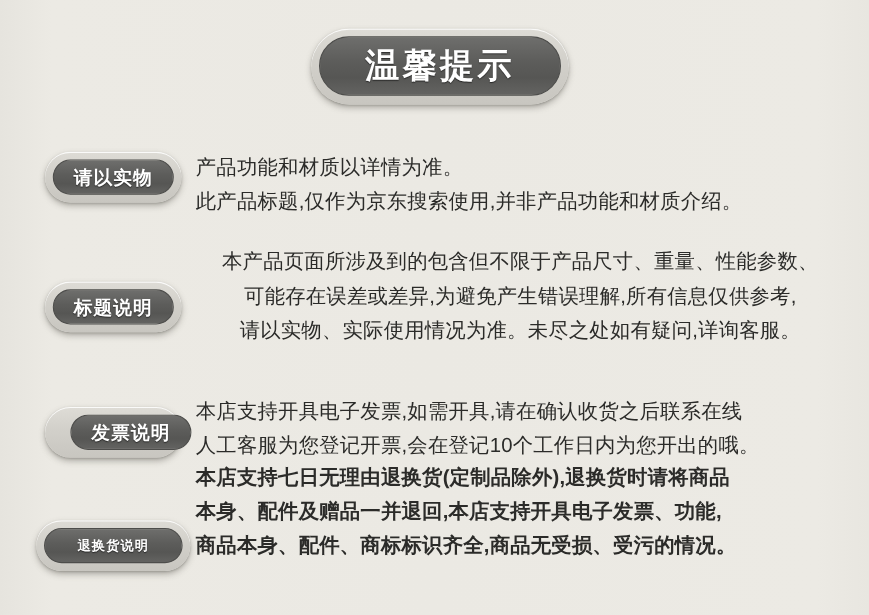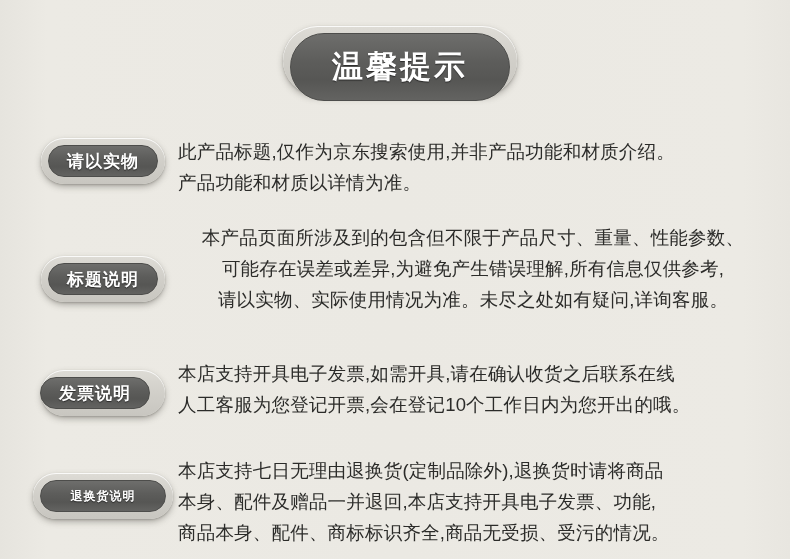--- a/index.html
+++ b/index.html
@@ -54,21 +54,21 @@
   #title-wrap {
     left: 283px;
     top: 26px;
     width: 234px;
     height: 69px;
   }
   #title-pill {
     left: 290px;
     top: 33px;
     width: 220px;
-    height: 68px;
+    height: 54px;
     font-size: 31px;
     font-weight: bold;
     letter-spacing: 3px;
   }
 
   
   .label-wrap {
     width: 124px;
     height: 46px;
   }
@@ -83,60 +83,60 @@
   .label-pill.wide { width: 126px; font-size: 12px; }
 
   
   #lbl-title-wrap   { left: 41px;  top: 138px; }
   #lbl-title-pill   { left: 48px;  top: 145px; }
 
   #lbl-data-wrap    { left: 41px;  top: 256px; }
   #lbl-data-pill    { left: 48px;  top: 263px; }
 
   #lbl-invoice-wrap { left: 41px;  top: 370px; }
-  #lbl-invoice-pill { left: 40px;  top: 377px; justify-content: center; }
+  #lbl-invoice-pill { left: 64px;  top: 377px; justify-content: center; }
 
   #lbl-return-wrap  { left: 33px;  top: 473px; }
   #lbl-return-pill  { left: 40px;  top: 480px; }
 
   
   .body-block {
     position: absolute;
     left: 178px;
     width: 590px;
     color: #2b2b29;
     font-size: 18.5px;
     line-height: 31px;
     letter-spacing: 0.2px;
     font-family: "Liberation Sans", "DejaVu Sans", sans-serif;
   }
   .body-block .line { display: block; white-space: nowrap; }
 
   #txt-title   { top: 136px; }
   #txt-data    { top: 222px; text-align: center; }
   #txt-invoice { top: 358px; }
-  #txt-return  { top: 455px; }
+  #txt-return  { top: 418px; font-weight: bold; }
 </style>
 </head>
 <body>
 
 <div class="page">
 
   <div class="pill-wrap" id="title-wrap"></div>
   <div class="pill" id="title-pill">
     <span>温馨提示</span>
   </div>
 
   <div class="pill-wrap label-wrap" id="lbl-title-wrap"></div>
   <div class="pill label-pill" id="lbl-title-pill">
     <span>请以实物</span>
   </div>
   <div class="body-block" id="txt-title">
+    <span class="line">产品功能和材质以详情为准。</span>
     <span class="line">此产品标题,仅作为京东搜索使用,并非产品功能和材质介绍。</span>
-    <span class="line">产品功能和材质以详情为准。</span>
   </div>
 
   <div class="pill-wrap label-wrap" id="lbl-data-wrap"></div>
   <div class="pill label-pill" id="lbl-data-pill">
     <span>标题说明</span>
   </div>
   <div class="body-block" id="txt-data">
     <span class="line">本产品页面所涉及到的包含但不限于产品尺寸、重量、性能参数、</span>
     <span class="line">可能存在误差或差异,为避免产生错误理解,所有信息仅供参考,</span>
     <span class="line">请以实物、实际使用情况为准。未尽之处如有疑问,详询客服。</span>

